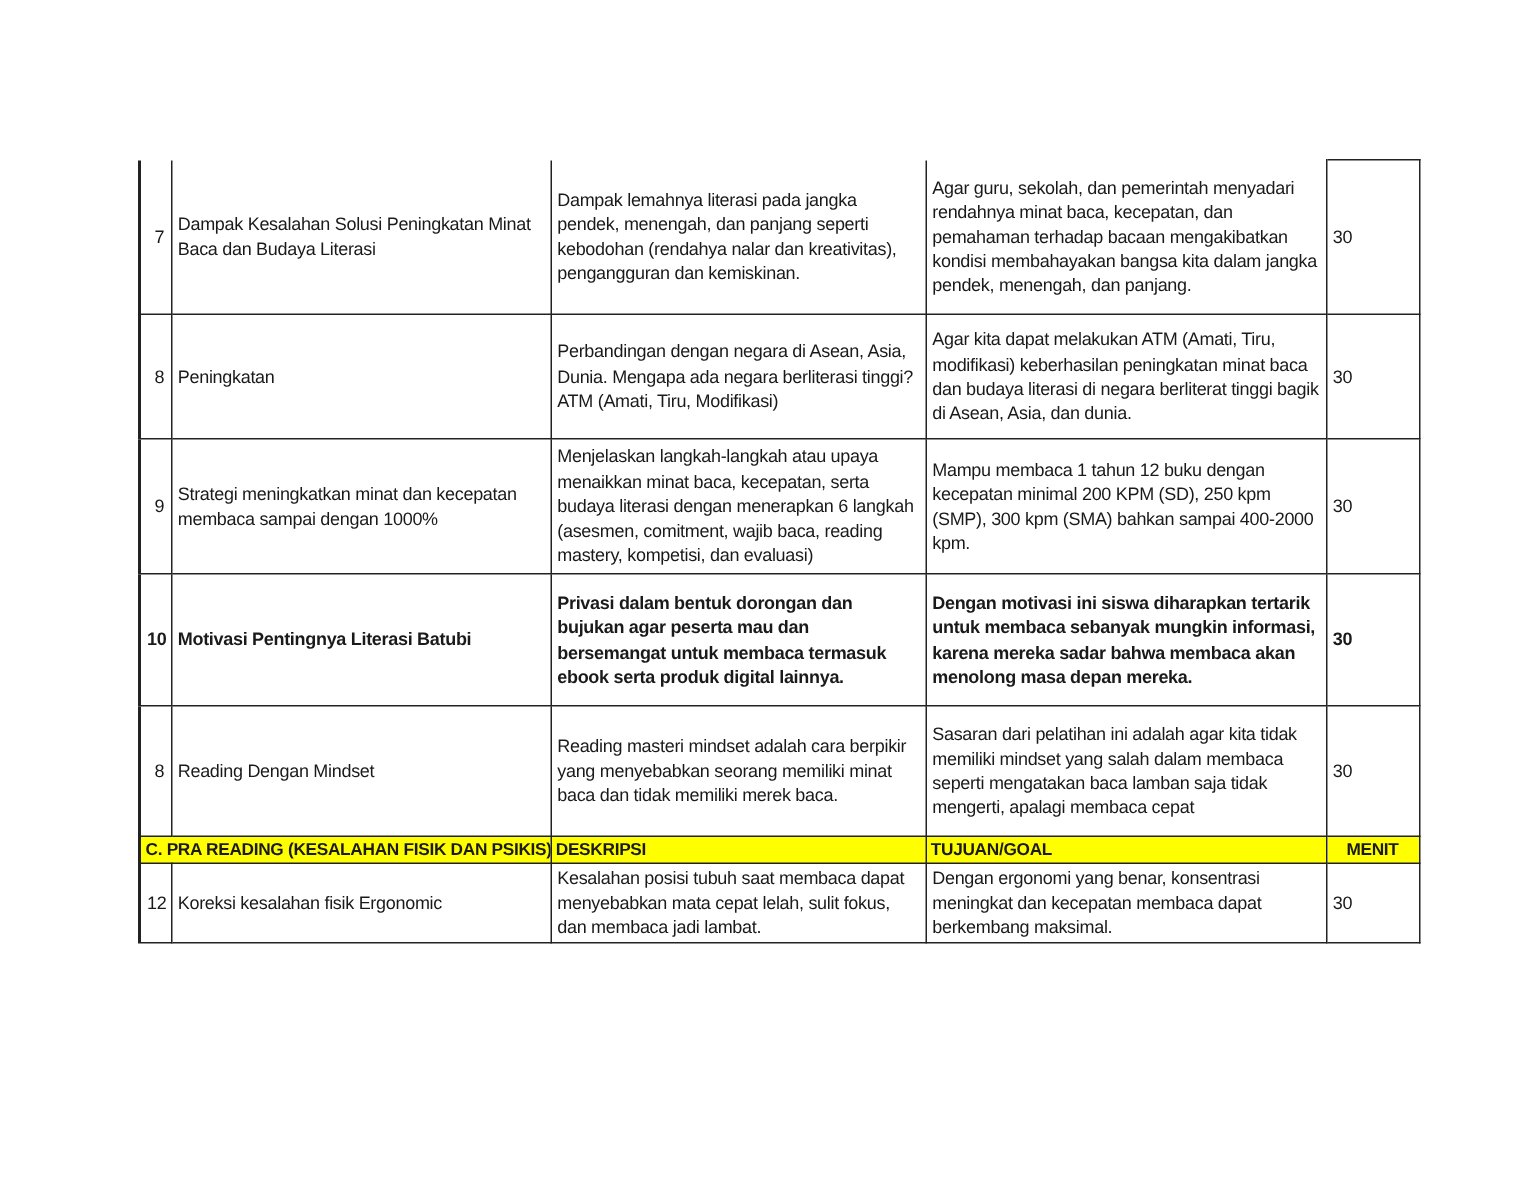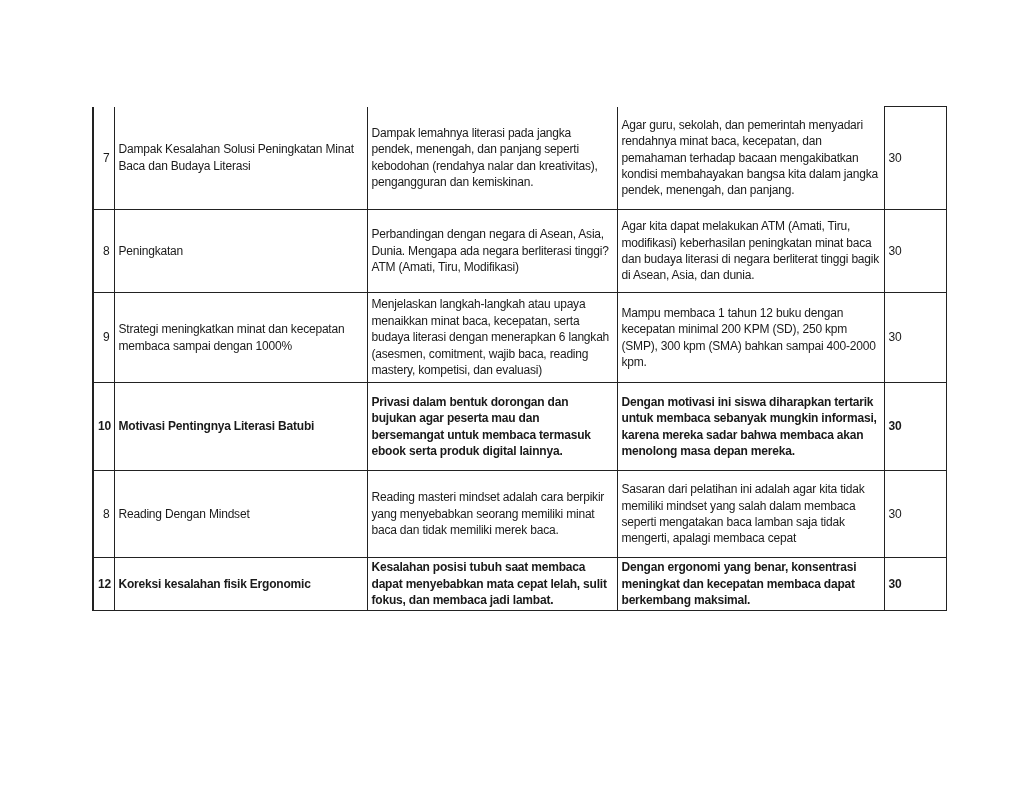--- a/index.html
+++ b/index.html
@@ -37,21 +37,21 @@
   
   col.c-no    { width: 21px; }
   col.c-topic { width: 253px; }
   col.c-desc  { width: 250px; }
   col.c-goal  { width: 267px; }
   col.c-menit { width: 62px; }
 
   
   table.schedule td:first-child { border-left-width: 2.6px; }
   table.schedule td:last-child  { border-right-width: 1.8px; }
-  tr.last td { border-bottom-width: 1.8px; font-weight: bold; }
+  tr.last td { border-bottom-width: 1.8px; }
 
   
   tr.first td { border-top: none; }
   tr.first td.menit { border-top: 1.8px solid #222222; }
 
   td.no    { text-align: right; padding-right: 2px; padding-left: 1px; }
   td.menit { text-align: left; }
 
   
   tr.r7  td { height: 100px; }
@@ -113,20 +113,26 @@
         <td class="goal">Dengan motivasi ini siswa diharapkan tertarik untuk membaca sebanyak mungkin informasi, karena mereka sadar bahwa membaca akan menolong masa depan mereka.</td>
         <td class="menit">30</td>
       </tr>
       <tr class="r11">
         <td class="no">8</td>
         <td class="topic">Reading Dengan Mindset</td>
         <td class="desc">Reading masteri mindset adalah cara berpikir yang menyebabkan seorang memiliki minat baca dan tidak memiliki merek baca.</td>
         <td class="goal">Sasaran dari pelatihan ini adalah agar kita tidak memiliki mindset yang salah dalam membaca seperti mengatakan baca lamban saja tidak mengerti, apalagi membaca cepat</td>
         <td class="menit">30</td>
       </tr>
+      <tr class="section">
+        <td colspan="2">C. PRA READING (KESALAHAN FISIK DAN PSIKIS)</td>
+        <td>DESKRIPSI</td>
+        <td>TUJUAN/GOAL</td>
+        <td class="menit">MENIT</td>
+      </tr>
       <tr class="r12 last">
         <td class="no">12</td>
         <td class="topic">Koreksi kesalahan  fisik Ergonomic</td>
         <td class="desc">Kesalahan posisi tubuh saat membaca dapat menyebabkan mata cepat lelah, sulit fokus, dan membaca jadi lambat.</td>
         <td class="goal">Dengan ergonomi yang benar, konsentrasi meningkat dan kecepatan membaca dapat berkembang maksimal.</td>
         <td class="menit">30</td>
       </tr>
     </tbody>
   </table>
 </div>

